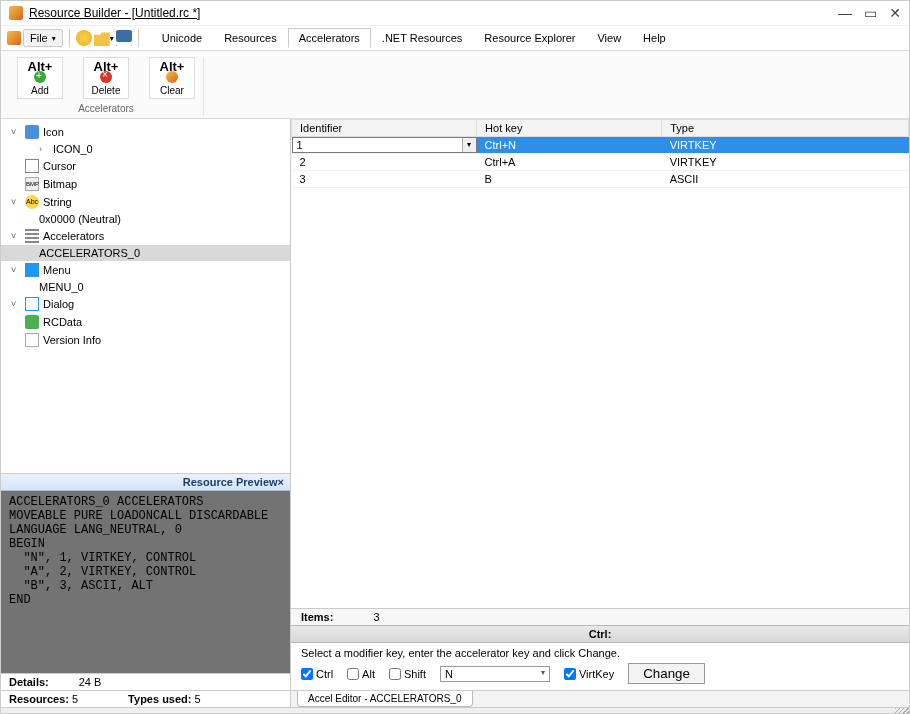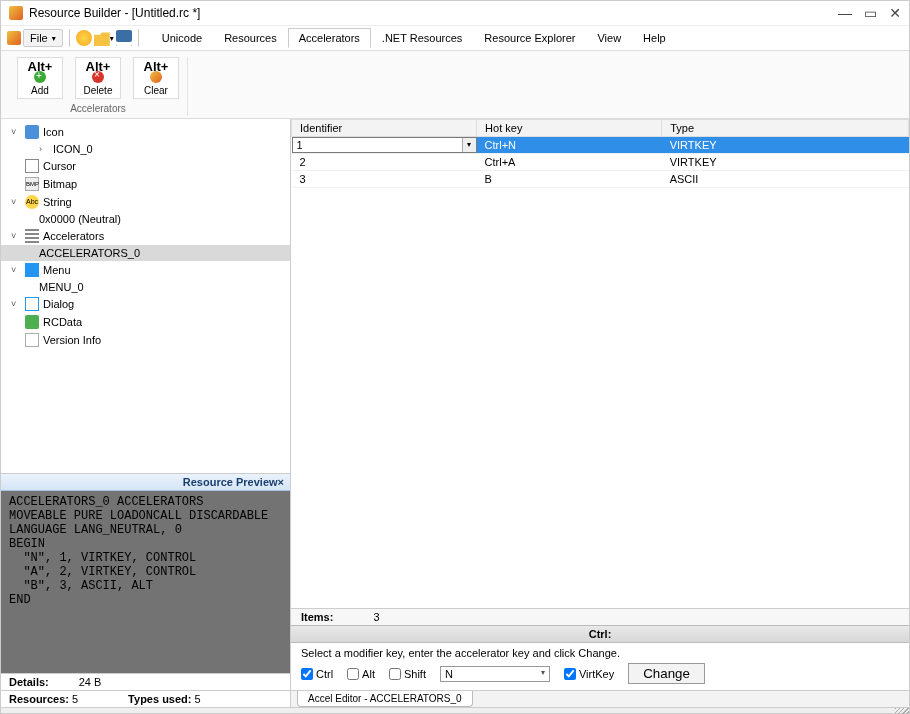--- a/index.html
+++ b/index.html
@@ -1,36 +1,36 @@
 <!DOCTYPE html>
 <html><head>
 <meta charset="utf-8">
 <style>
 * { box-sizing: border-box; margin: 0; padding: 0; }
 body { font-family: "Segoe UI", Tahoma, sans-serif; font-size: 11px; background: #fff; color: #000; width: 910px; height: 714px; overflow: hidden; }
 .window { display: flex; flex-direction: column; height: 100%; border: 1px solid #ccc; }
 .titlebar { display: flex; align-items: center; padding: 4px 8px; background: #fff; border-bottom: 1px solid #eee; }
 .titlebar .icon { width: 14px; height: 14px; background: linear-gradient(135deg,#f0c040,#e06020); border-radius: 2px; margin-right: 6px; }
-.titlebar .title { flex: 1; font-size: 12px; }
+.titlebar .title { flex: 1; font-size: 12px; text-decoration: underline; }
 .winctrl { display: flex; gap: 12px; font-size: 14px; color: #444; }
 .winctrl span { cursor: default; }
 .menubar { display: flex; align-items: center; gap: 2px; padding: 2px 6px; background: #fff; border-bottom: 1px solid #ddd; }
 .menubar .file-btn { display: flex; align-items: center; gap: 2px; padding: 2px 6px; background: #f3f3f3; border: 1px solid #ccc; border-radius: 2px; }
 .menubar .file-btn::after { content: "▾"; font-size: 8px; margin-left: 2px; }
 .menubar .ico { width: 16px; height: 16px; display: inline-block; }
 .menubar .ico.new { background: radial-gradient(circle,#ffd54a,#f5a623); border-radius: 50%; }
 .menubar .ico.open { background: #f5c242; clip-path: polygon(0 30%,40% 30%,50% 15%,100% 15%,100% 100%,0 100%); }
 .menubar .ico.save { background: #3a6ea5; border-radius: 2px; box-shadow: inset 0 -4px 0 #fff; }
 .menubar .sep { width: 1px; height: 18px; background: #ccc; margin: 0 4px; }
 .menubar .tabs { display: flex; margin-left: 6px; }
 .menubar .tab { padding: 3px 10px; border: 1px solid transparent; cursor: default; }
 .menubar .tab.active { background: #fff; border: 1px solid #ccc; border-bottom-color: #fff; }
 .ribbon { display: flex; align-items: flex-start; padding: 6px 8px 2px; background: #fafafa; border-bottom: 1px solid #ddd; }
 .ribbon-group { display: flex; flex-direction: column; align-items: center; border-right: 1px solid #e4e4e4; padding: 0 8px 2px; }
-.ribbon-btns { display: flex; gap: 12px; }
+.ribbon-btns { display: flex; gap: 20px; }
 .ribbon-btn { display: flex; flex-direction: column; align-items: center; padding: 2px 6px; border: 1px solid #ddd; background: #fff; cursor: default; width: 46px; }
 .ribbon-btn .glyph { font-size: 13px; font-weight: bold; line-height: 1; }
 .ribbon-btn .sub { width: 12px; height: 12px; border-radius: 50%; margin-top: -2px; margin-bottom: 2px; }
 .ribbon-btn .sub.add { background: #3aaa35; position: relative; }
 .ribbon-btn .sub.add::after { content: "+"; color: #fff; font-size: 10px; position: absolute; left: 2px; top: -1px; }
 .ribbon-btn .sub.del { background: #d9342b; position: relative; }
 .ribbon-btn .sub.del::after { content: "×"; color: #fff; font-size: 10px; position: absolute; left: 2px; top: -2px; }
 .ribbon-btn .sub.clear { background: linear-gradient(135deg,#f0c040,#e06020); }
 .ribbon-btn .lbl { font-size: 10px; }
 .ribbon-group .grp-label { font-size: 10px; color: #666; margin-top: 4px; }

